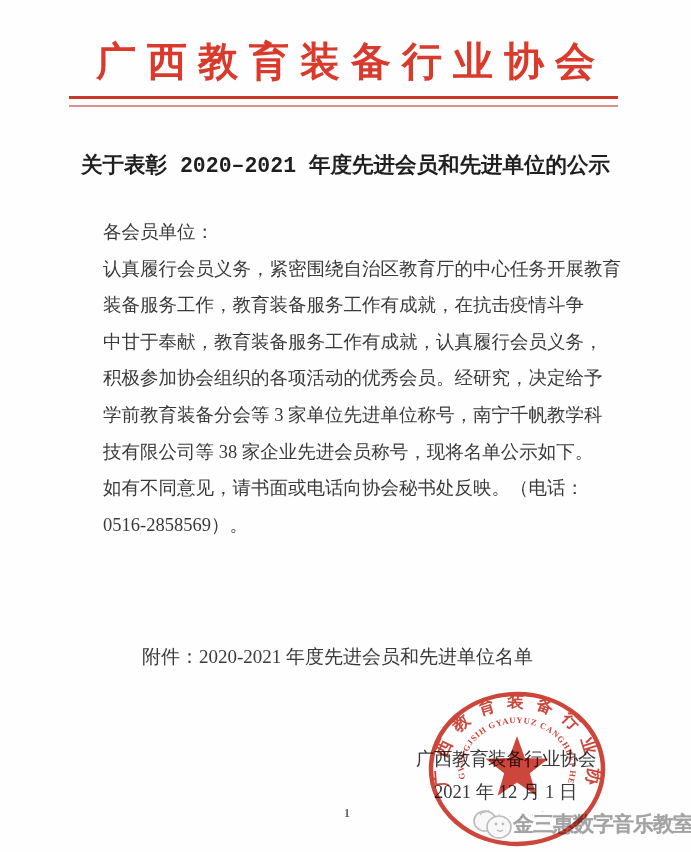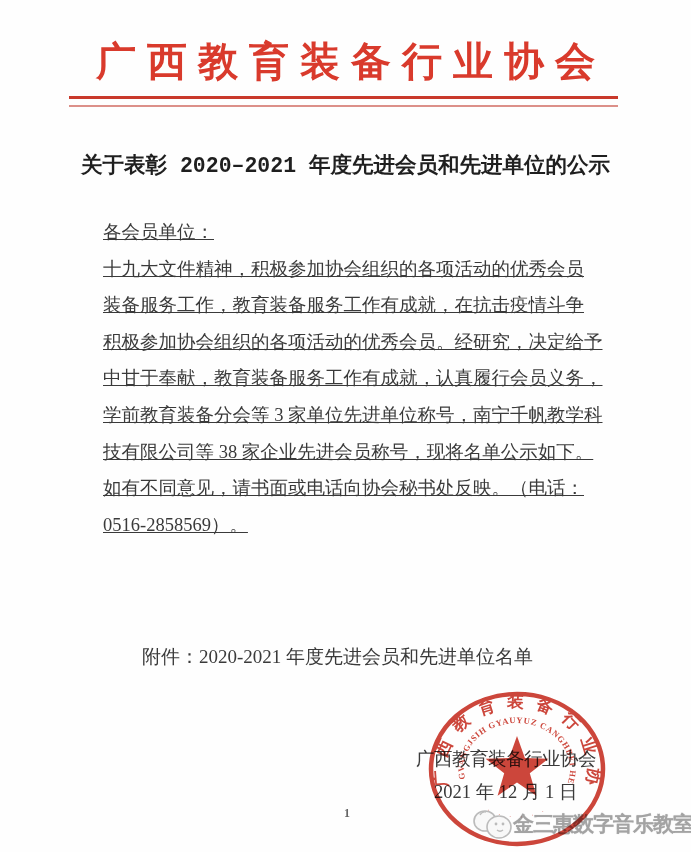--- a/index.html
+++ b/index.html
@@ -16,21 +16,21 @@
   .rule-thick { position:absolute; top:96px;  left:69px; width:549px; height:3px; background:#c9392b; }
   .rule-thin  { position:absolute; top:105px; left:69px; width:549px; height:2px; background:#dc9089; }
   
   .doc-title {
     position:absolute; top:150px; left:0; right:0;
     text-align:center; font-size:21.5px; font-weight:bold; color:#1f1f1f;
     white-space:nowrap;
     font-family:Liberation Mono, monospace;
   }
   
-  .body-text { position:absolute; top:214px; left:103px; width:510px; color:#3a3a3a;text-decoration:underline; }
+  .body-text { position:absolute; top:214px; left:103px; width:510px; color:#3a3a3a; }
   .body-line { height:36.6px; line-height:36.6px; font-size:18.5px; white-space:nowrap; }
   .body-line.indent { text-indent:37px; }
   .attachment {
     position:absolute; top:644px; left:142px;
     font-size:19px; color:#3a3a3a; white-space:nowrap;
   }
   
   .sig-org  { position:absolute; top:746px; left:416px; font-size:18.5px; color:#3a3a3a; letter-spacing:-0.5px; white-space:nowrap; }
   .sig-date { position:absolute; top:779px; left:434px; font-size:18.5px; color:#3a3a3a; white-space:nowrap; }
   
@@ -55,24 +55,24 @@
 <div class="page">
 
   <div class="org-name">广西教育装备行业协会</div>
   <div class="rule-thick"></div>
   <div class="rule-thin"></div>
 
   <div class="doc-title">关于表彰 2020–2021 年度先进会员和先进单位的公示</div>
 
   <div class="body-text">
     <div class="body-line">各会员单位：</div>
-    <div class="body-line">十九大文件精神，积极参加协会组织的各项活动的优秀会员</div>
+    <div class="body-line">认真履行会员义务，紧密围绕自治区教育厅的中心任务开展教育</div>
     <div class="body-line">装备服务工作，教育装备服务工作有成就，在抗击疫情斗争</div>
+    <div class="body-line">中甘于奉献，教育装备服务工作有成就，认真履行会员义务，</div>
     <div class="body-line">积极参加协会组织的各项活动的优秀会员。经研究，决定给予</div>
-    <div class="body-line">中甘于奉献，教育装备服务工作有成就，认真履行会员义务，</div>
     <div class="body-line">学前教育装备分会等 3 家单位先进单位称号，南宁千帆教学科</div>
     <div class="body-line">技有限公司等 38 家企业先进会员称号，现将名单公示如下。</div>
     <div class="body-line">如有不同意见，请书面或电话向协会秘书处反映。（电话：</div>
     <div class="body-line">0516-2858569）。</div>
   </div>
 
   <div class="attachment">附件：2020-2021 年度先进会员和先进单位名单</div>
 
   <div class="sig-org">广西教育装备行业协会</div>
   <div class="sig-date">2021 年 12 月 1 日</div>

